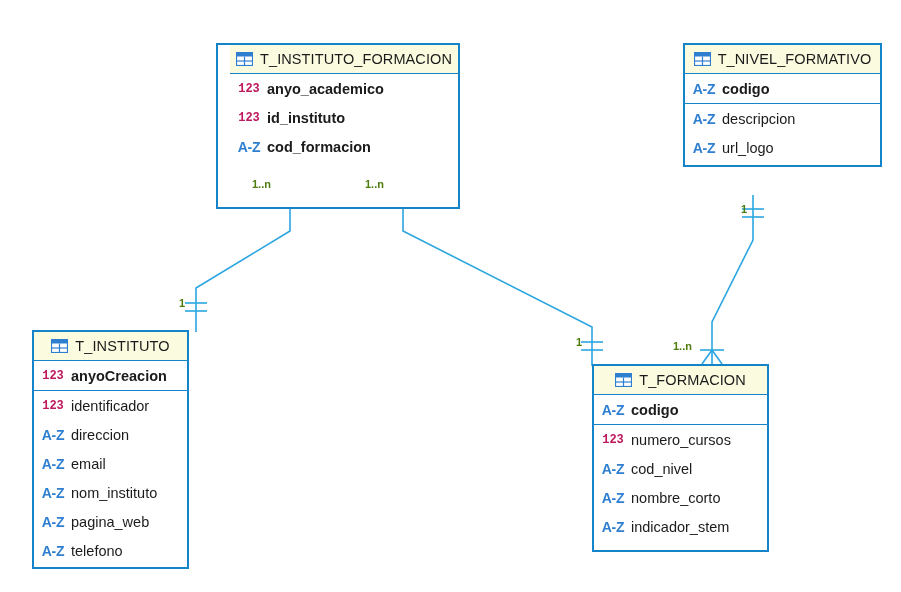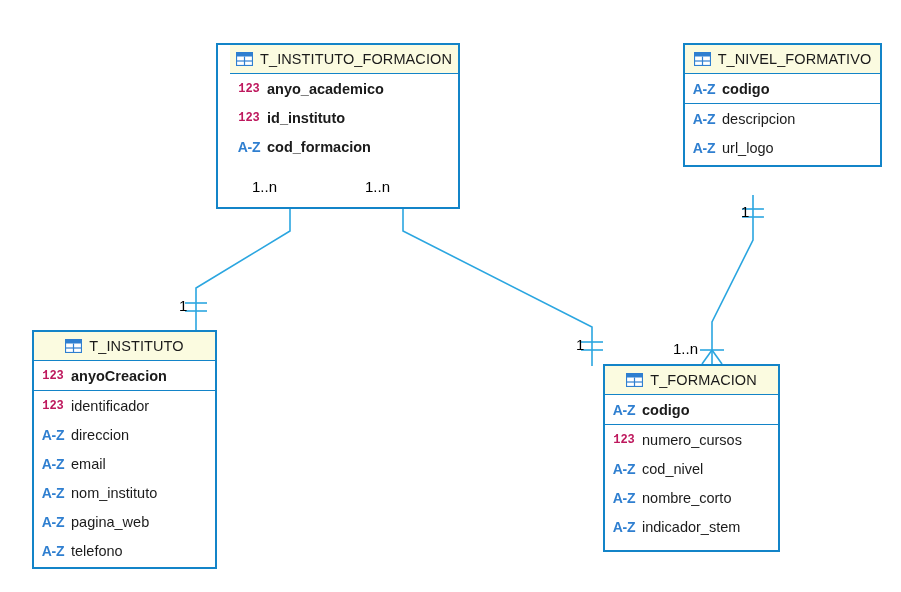--- a/index.html
+++ b/index.html
@@ -106,25 +106,26 @@
     font-family: Liberation Mono, monospace;
   }
   .icon-bin {
     width: 20px;
     height: 15px;
   }
 
   
   .card-label {
     position: absolute;
-    font-size: 15px;
-    color: #000000;
+    font-size: 11px;
+    color: #4d7c0f;
     z-index: 6;
     white-space: nowrap;
     font-family: "Liberation Sans", sans-serif;
+    font-weight: bold;
   }
 </style>
 </head>
 <body>
 
 <div id="canvas">
 
   <svg id="edges" viewBox="0 0 901 592" xmlns="http://www.w3.org/2000/svg">
 
     <g>
@@ -229,21 +230,21 @@
         <span class="icon icon-type icon-az">A-Z</span>
         <span class="attr-name">descripcion</span>
       </div>
       <div class="attr-row">
         <span class="icon icon-type icon-az">A-Z</span>
         <span class="attr-name">url_logo</span>
       </div>
     </div>
   </div>
 
-  <div class="entity" style="left:32px; top:330px; width:185px; height:239px;">
+  <div class="entity" style="left:32px; top:330px; width:157px; height:239px;">
     <div class="entity-header">
       <span class="icon icon-table">
         <svg width="17" height="14" viewBox="0 0 17 14" xmlns="http://www.w3.org/2000/svg">
           <rect x="0.5" y="0.5" width="16" height="13" fill="#ffffff" stroke="#2f7fd0" stroke-width="1.2"></rect>
           <rect x="0.5" y="0.5" width="16" height="4" fill="#2f7fd0"></rect>
           <line x1="8.5" y1="4.5" x2="8.5" y2="13.5" stroke="#2f7fd0" stroke-width="1.2"></line>
           <line x1="0.5" y1="9" x2="16.5" y2="9" stroke="#2f7fd0" stroke-width="1.2"></line>
         </svg>
       </span>
       <span class="entity-title">T_INSTITUTO</span>
@@ -275,21 +276,21 @@
         <span class="icon icon-type icon-az">A-Z</span>
         <span class="attr-name">pagina_web</span>
       </div>
       <div class="attr-row">
         <span class="icon icon-type icon-az">A-Z</span>
         <span class="attr-name">telefono</span>
       </div>
     </div>
   </div>
 
-  <div class="entity" style="left:592px; top:364px; width:177px; height:188px;margin-left:11px;">
+  <div class="entity" style="left:592px; top:364px; width:177px; height:188px;">
     <div class="entity-header">
       <span class="icon icon-table">
         <svg width="17" height="14" viewBox="0 0 17 14" xmlns="http://www.w3.org/2000/svg">
           <rect x="0.5" y="0.5" width="16" height="13" fill="#ffffff" stroke="#2f7fd0" stroke-width="1.2"></rect>
           <rect x="0.5" y="0.5" width="16" height="4" fill="#2f7fd0"></rect>
           <line x1="8.5" y1="4.5" x2="8.5" y2="13.5" stroke="#2f7fd0" stroke-width="1.2"></line>
           <line x1="0.5" y1="9" x2="16.5" y2="9" stroke="#2f7fd0" stroke-width="1.2"></line>
         </svg>
       </span>
       <span class="entity-title">T_FORMACION</span>

